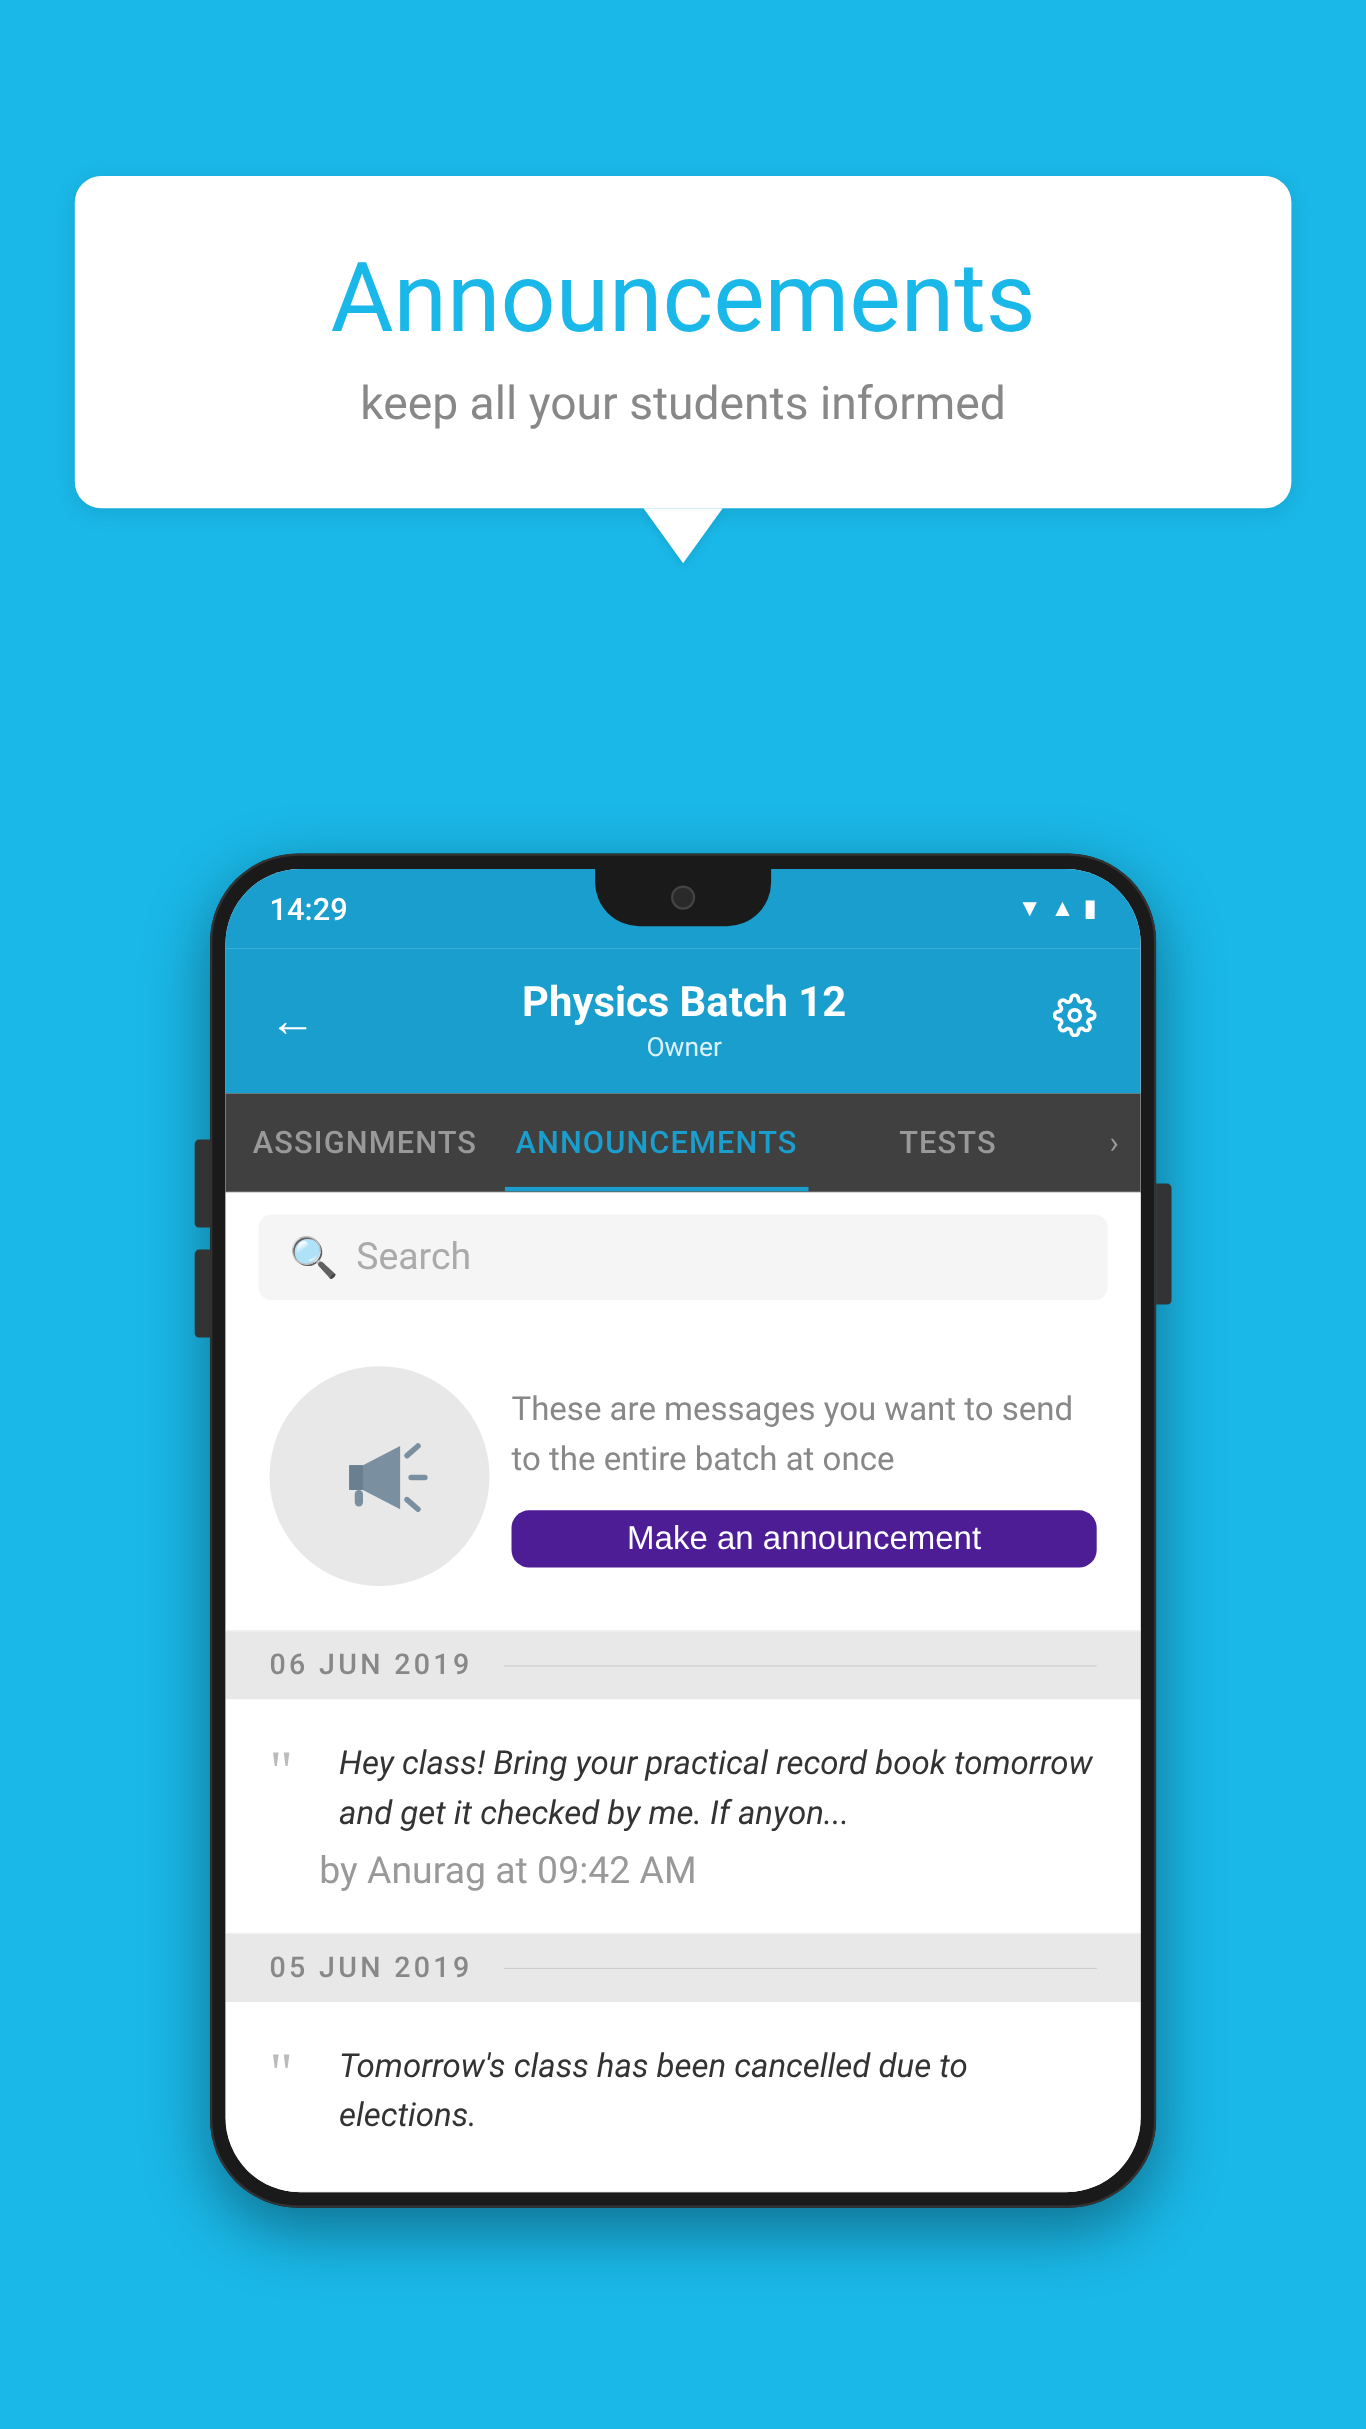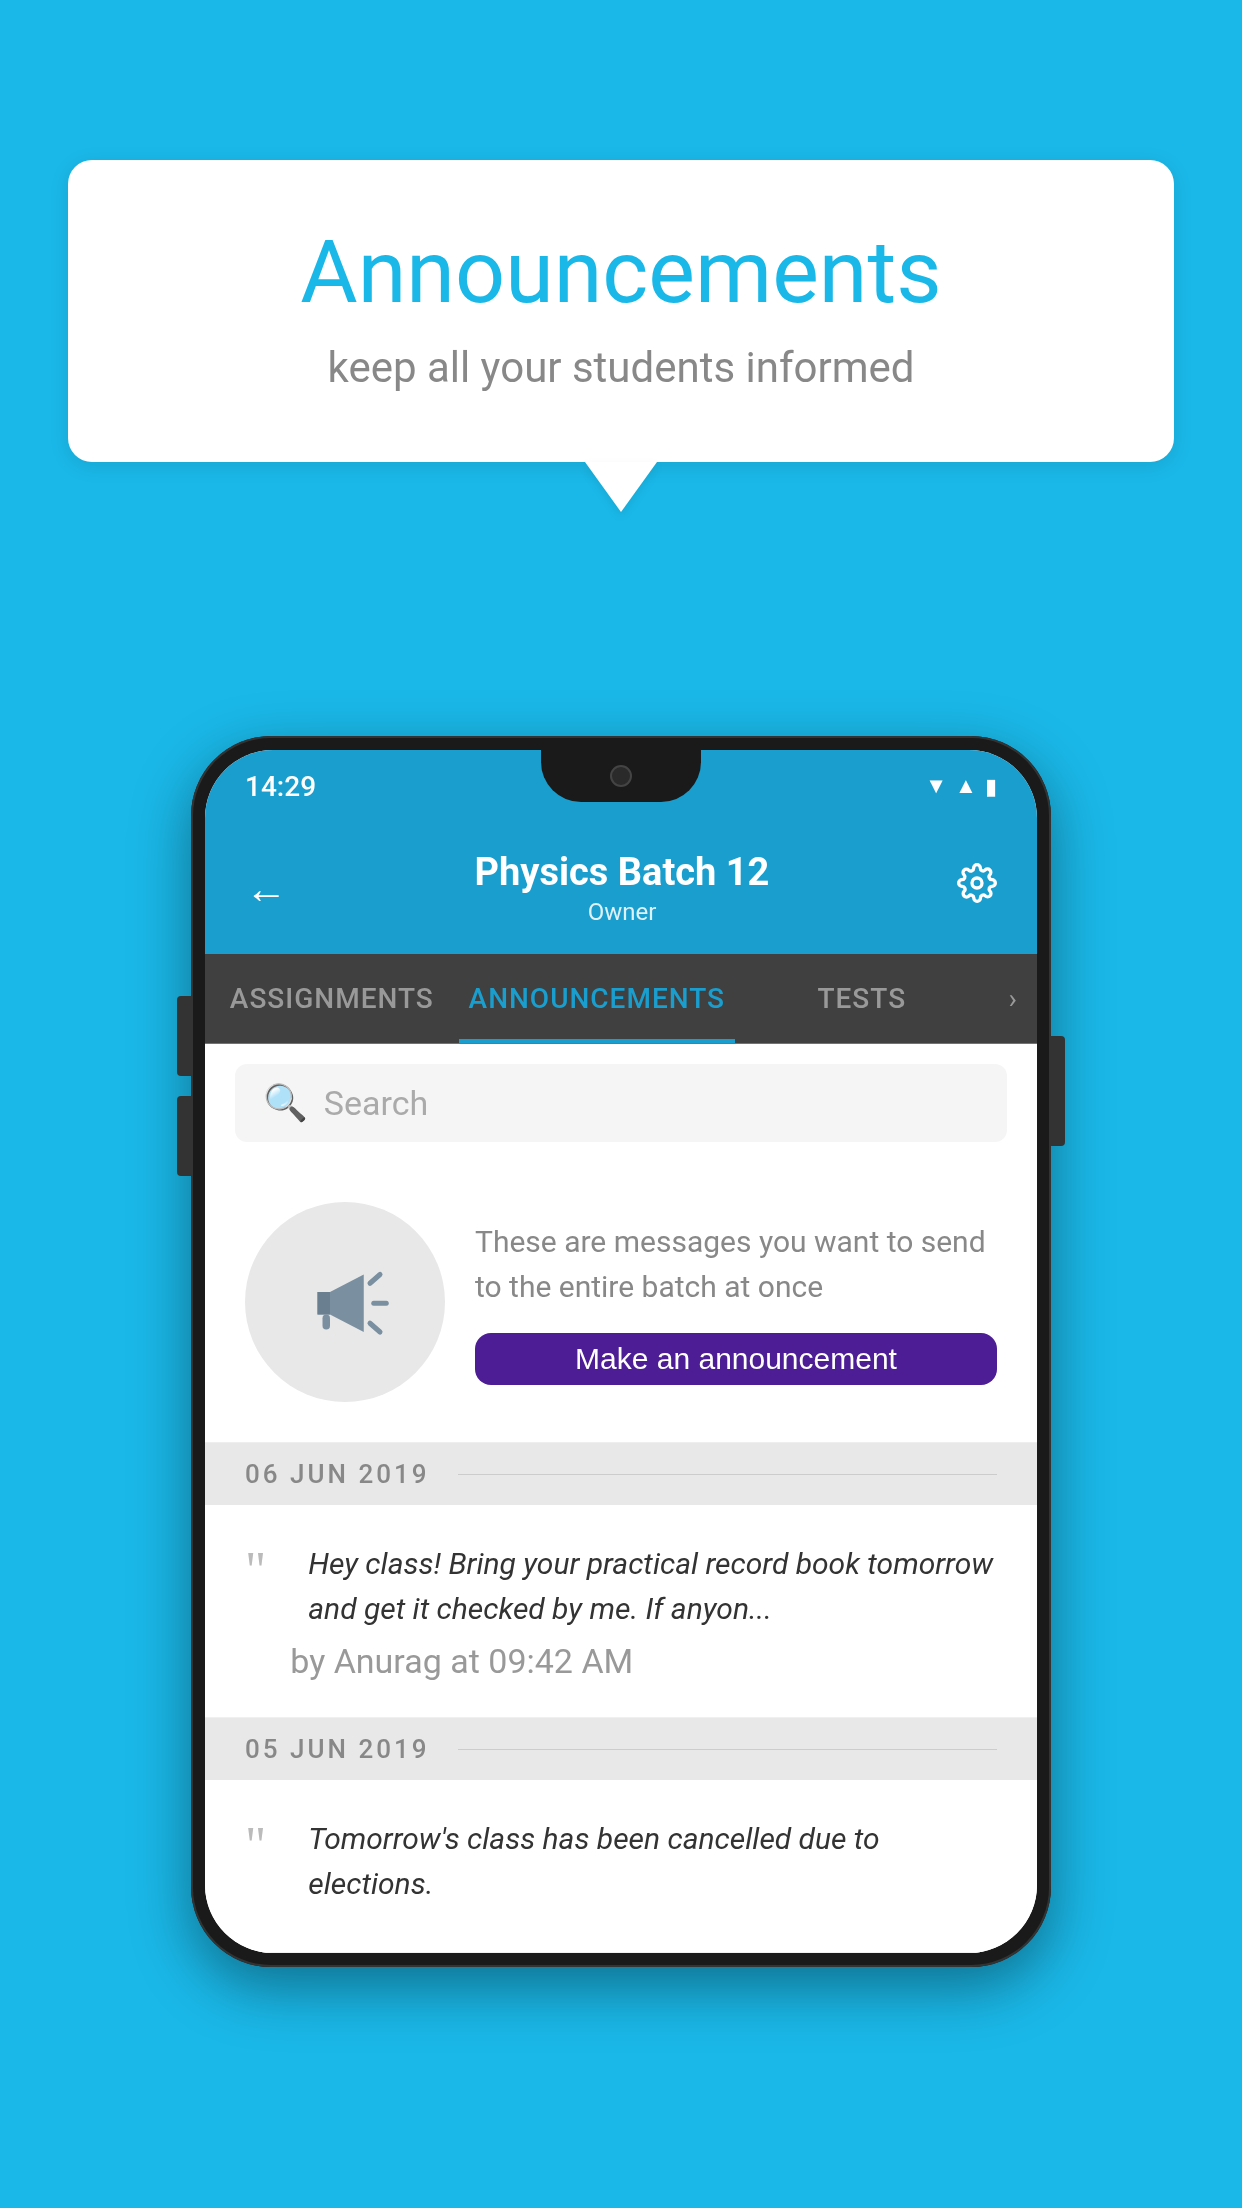--- a/index.html
+++ b/index.html
@@ -52,21 +52,21 @@
 
     .bubble-subtitle {
       color: #888;
       font-size: 42px;
       font-weight: 400;
     }
 
     
     .phone-wrapper {
       position: absolute;
-      top: 736px;
+      top: 776px;
       left: 50%;
       transform: translateX(-50%);
       width: 860px;
     }
 
     .phone-outer {
       background: #1a1a1a;
       border-radius: 80px;
       padding: 14px;
       box-shadow: 0 20px 60px rgba(0,0,0,0.4), inset 0 0 0 2px #333;
@@ -258,21 +258,21 @@
       color: #aaa;
       font-size: 34px;
     }
 
     
     .announcement-prompt {
       background: white;
       padding: 40px 40px;
       display: flex;
       align-items: center;
-      gap: 30px;
+      gap: 20px;
       border-bottom: 1px solid #eee;
       justify-content: space-between;
     }
 
     .megaphone-circle {
       width: 200px;
       height: 200px;
       background: #e8e8e8;
       border-radius: 50%;
       flex-shrink: 0;

